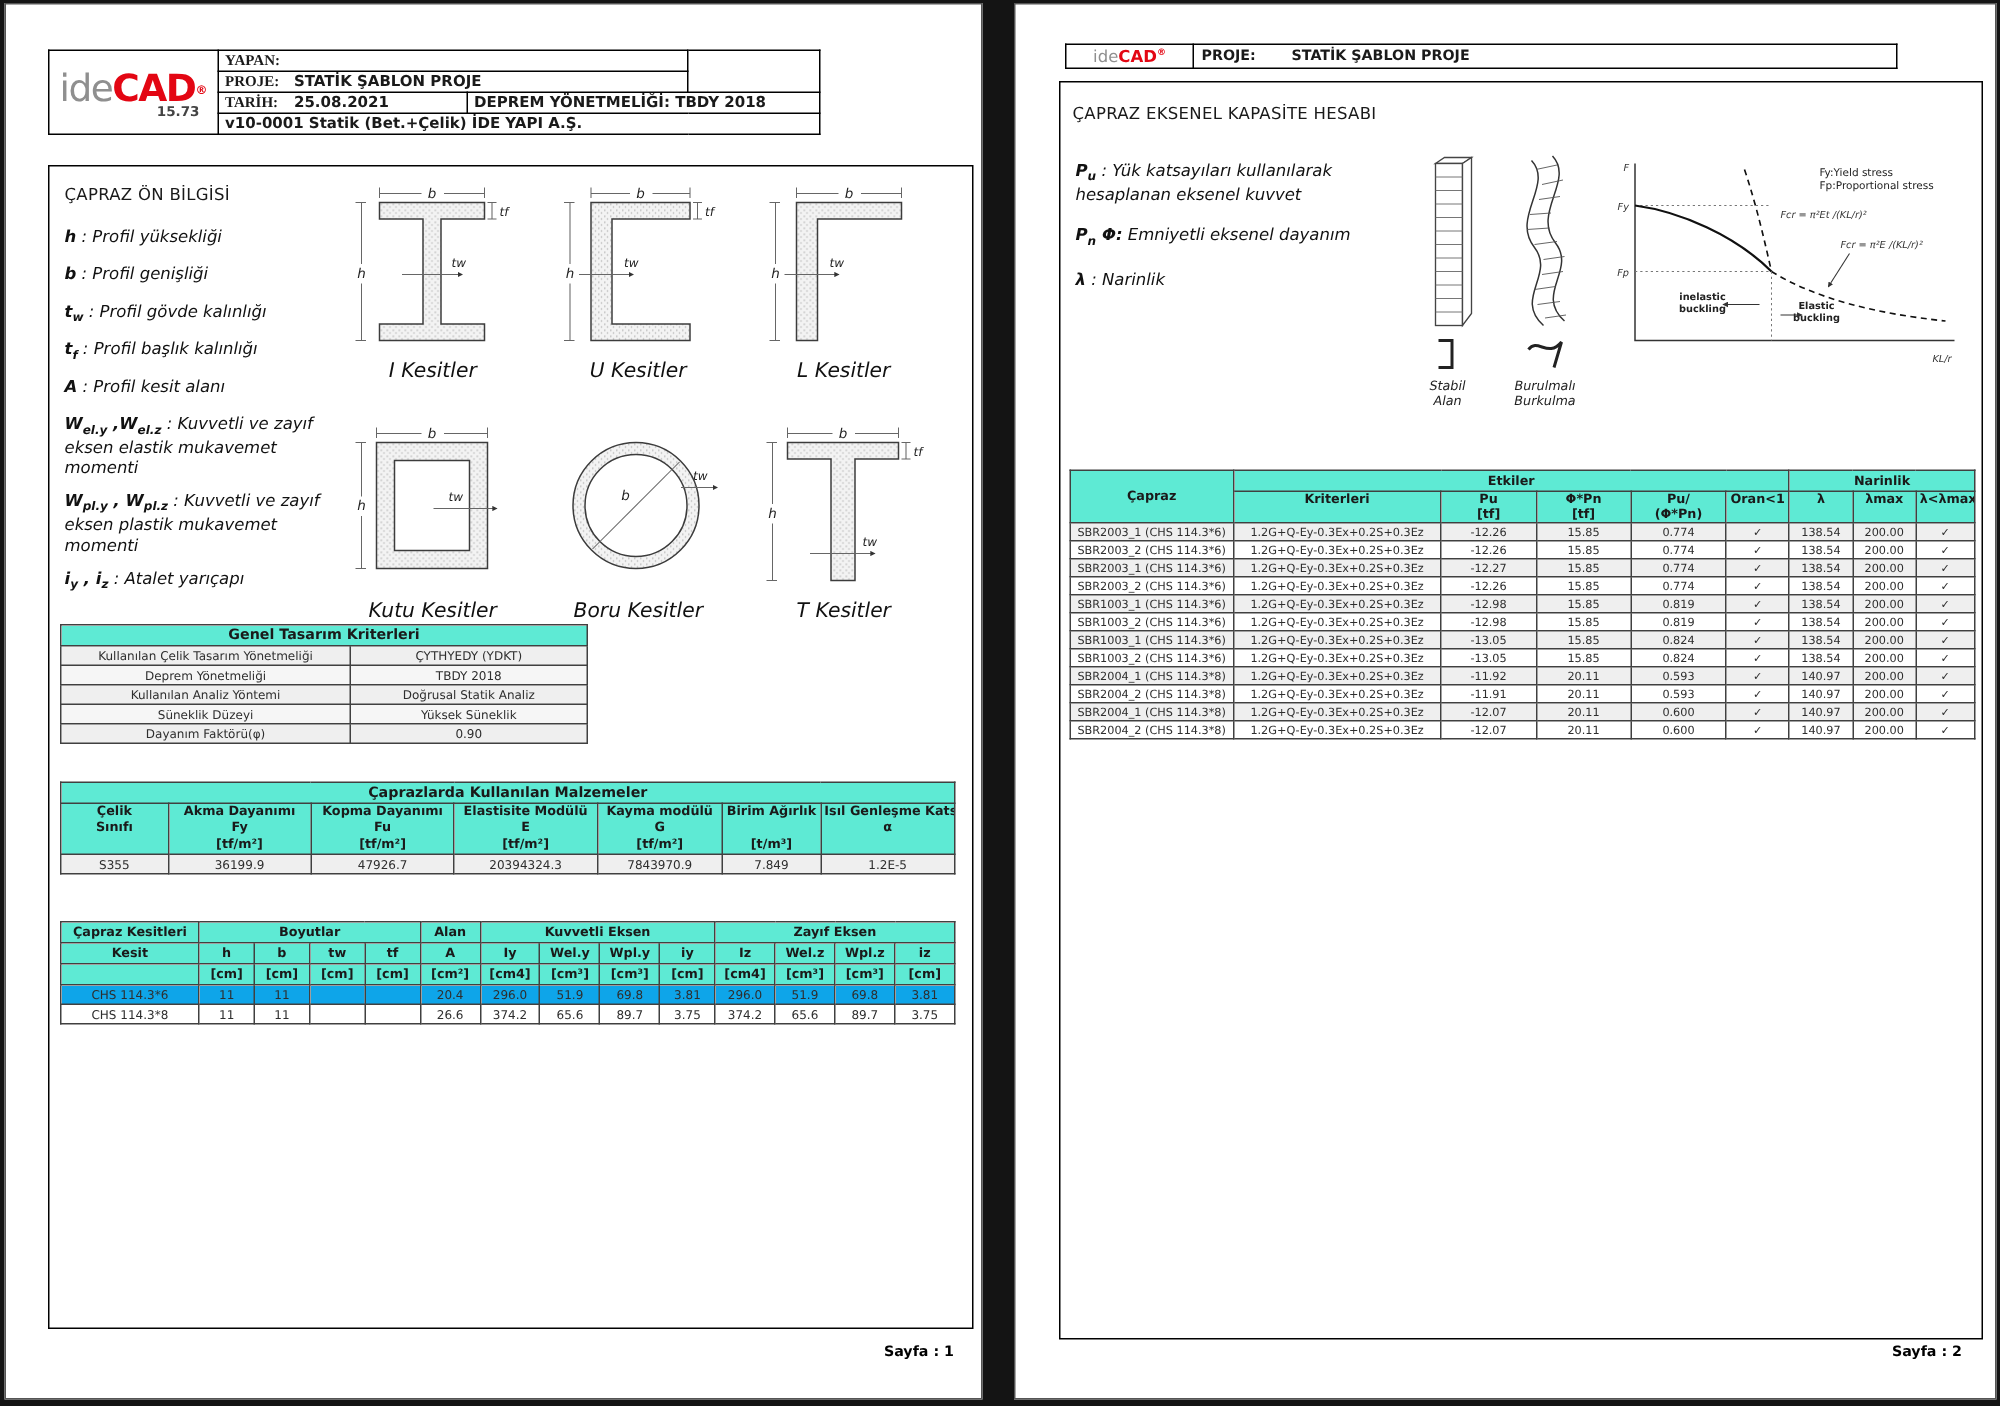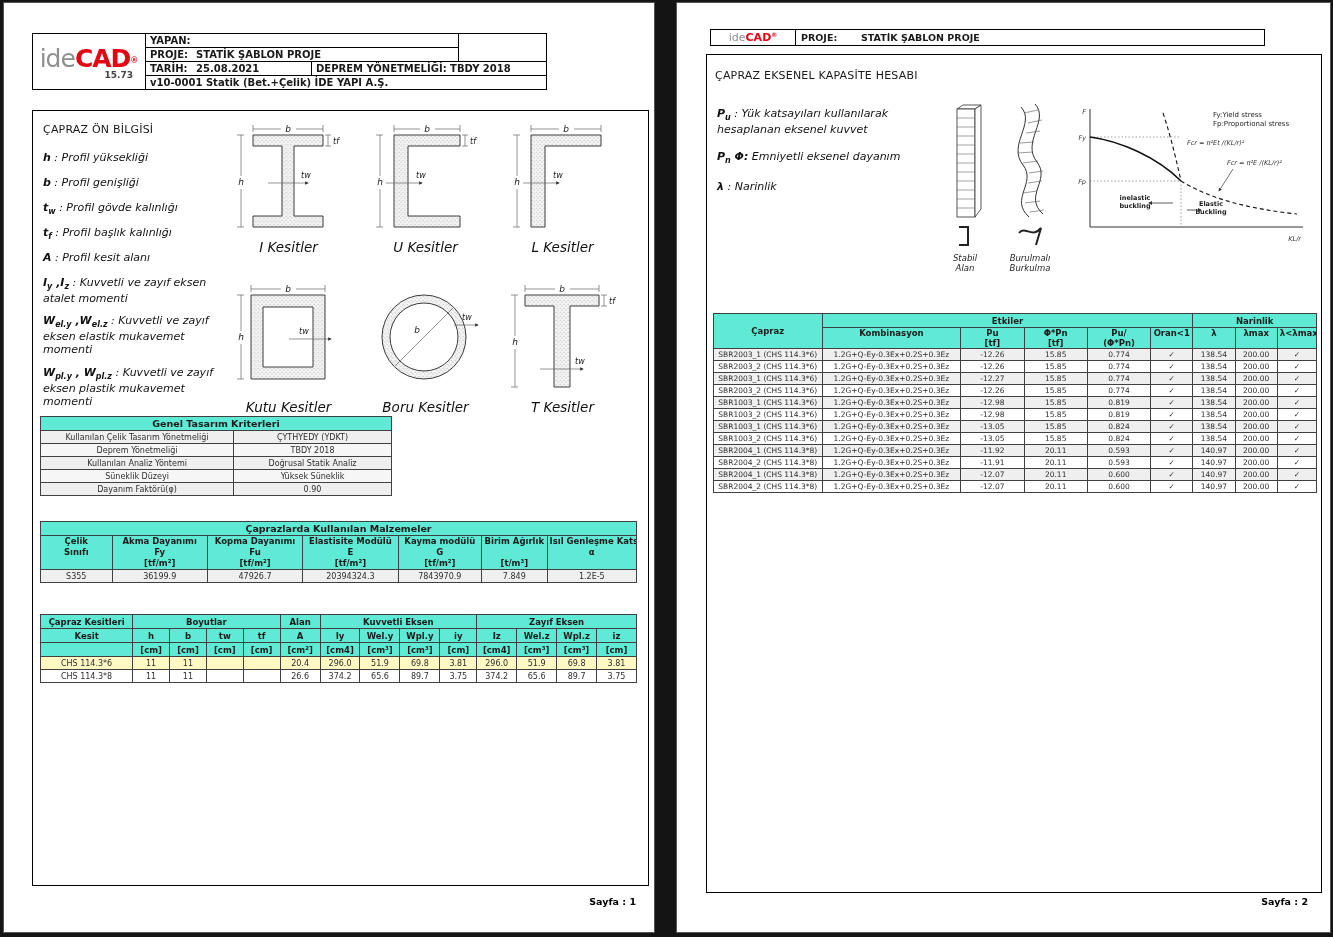--- a/index.html
+++ b/index.html
@@ -7,21 +7,21 @@
          font-family:"DejaVu Sans",sans-serif;color:#1a1a1a;}
   .page{position:absolute;top:2px;height:931px;background:#fff;border:1px solid #555;box-sizing:border-box;}
   #p1{left:3px;width:652px;}
   #p2{left:676px;width:655px;}
 
   
   table{border-collapse:collapse;table-layout:fixed;}
   .hdr1{position:absolute;left:28px;top:30px;width:514px;}
   .hdr1 td{border:1px solid #000;font-size:10px;font-weight:bold;padding:1px 4px;vertical-align:middle;
            white-space:nowrap;overflow:hidden;}
-  .hdr1 .lbl{display:inline-block;min-width:46px;}
+  .hdr1 .lbl{display:inline-block;min-width:46px;font-family:Liberation Serif, serif;}
   .logo-cell{text-align:center;}
   .logo .l-ide{color:#8f8f8f;font-size:25px;font-weight:400;letter-spacing:-1px;}
   .logo .l-cad{color:#e30613;font-size:25px;font-weight:800;letter-spacing:-1px;}
   .logo .l-reg{color:#e30613;font-size:8px;vertical-align:super;}
   .logo-ver{font-size:9px;font-weight:bold;color:#444;text-align:right;padding-right:8px;margin-top:-3px;}
 
   
   .cbox{position:absolute;border:1.5px solid #000;background:#fff;box-sizing:border-box;}
   #box1{left:28px;top:107px;width:617px;height:776px;}
   #box2{left:29px;top:51px;width:616px;height:839px;}
@@ -46,21 +46,21 @@
   .dt{position:absolute;}
   .dt table{width:100%;}
   .dt th,.dt td{border:1px solid #404040;padding:0 2px;text-align:center;overflow:hidden;white-space:nowrap;}
   .dt th{background:#5eead4;font-size:8.5px;font-weight:bold;height:13px;}
   .dt td{font-size:8px;color:#2e2e2e;height:12px;}
   .dt .ttl{font-size:9.5px;}
   .mh div{min-height:11px;line-height:11px;font-size:8.5px;}
   .crit td{background:#efefef;}
   .crit tr:nth-child(even) td{background:#f6f6f6;}
   .mat tbody td{background:#efefef;}
-  .sect tbody tr:nth-child(1) td{background:#fef9c3;}
+  .sect tbody tr:nth-child(1) td{background:#0ea5e9;}
   .cap td{height:11px;font-size:7.5px;}
   .cap tbody tr:nth-child(odd){background:#efefef;}
   .cap tbody tr:nth-child(odd) td{border-top:1px solid #222;}
   .chk{color:#1e9e3e;font-weight:bold;}
   .cap .u{min-height:10px;line-height:10px;}
 
   
   .hdr2{position:absolute;left:33px;top:26px;width:555px;}
   .hdr2 td{border:1px solid #000;font-size:9.5px;font-weight:bold;padding:1px 5px;white-space:nowrap;}
   .logo2 .l-ide{color:#8f8f8f;font-size:11px;font-weight:400;}
@@ -134,21 +134,20 @@
           <div class="def"><b><span>h</span><sub></sub><span></span><span></span><sub></sub></b><span> : Profil yüksekliği</span></div>
 
           <div class="def"><b><span>b</span><sub></sub><span></span><span></span><sub></sub></b><span> : Profil genişliği</span></div>
 
           <div class="def"><b><span>t</span><sub>w</sub><span></span><span></span><sub></sub></b><span> : Profil gövde kalınlığı</span></div>
 
           <div class="def"><b><span>t</span><sub>f</sub><span></span><span></span><sub></sub></b><span> : Profil başlık kalınlığı</span></div>
 
           <div class="def"><b><span>A</span><sub></sub><span></span><span></span><sub></sub></b><span> : Profil kesit alanı</span></div>
 
-          <div class="def"><b><span>I</span><sub>y</sub><span> ,</span><span>I</span><sub>z</sub></b><span> : Kuvvetli ve zayıf eksen atalet momenti</span></div>
 
           <div class="def"><b><span>W</span><sub>el.y</sub><span> ,</span><span>W</span><sub>el.z</sub></b><span> : Kuvvetli ve zayıf eksen elastik mukavemet momenti</span></div>
 
           <div class="def"><b><span>W</span><sub>pl.y</sub><span> , </span><span>W</span><sub>pl.z</sub></b><span> : Kuvvetli ve zayıf eksen plastik mukavemet momenti</span></div>
 
           <div class="def"><b><span>i</span><sub>y</sub><span> , </span><span>i</span><sub>z</sub></b><span> : Atalet yarıçapı</span></div>
 
       </div>
 
       <div class="fig" style="left:188px;top:8px;">
@@ -590,21 +589,21 @@
           </colgroup>
           <thead>
             <tr>
               <th rowspan="2">Çapraz</th>
               <th colspan="5">Etkiler</th>
               <th colspan="3">Narinlik</th>
             </tr>
             <tr>
 
                 <th>
-                  <div class="u">Kombinasyon</div>
+                  <div class="u">Kriterleri</div>
                   <div class="u"></div>
                 </th>
 
                 <th>
                   <div class="u">Pu</div>
                   <div class="u">[tf]</div>
                 </th>
 
                 <th>
                   <div class="u">Φ*Pn</div>

